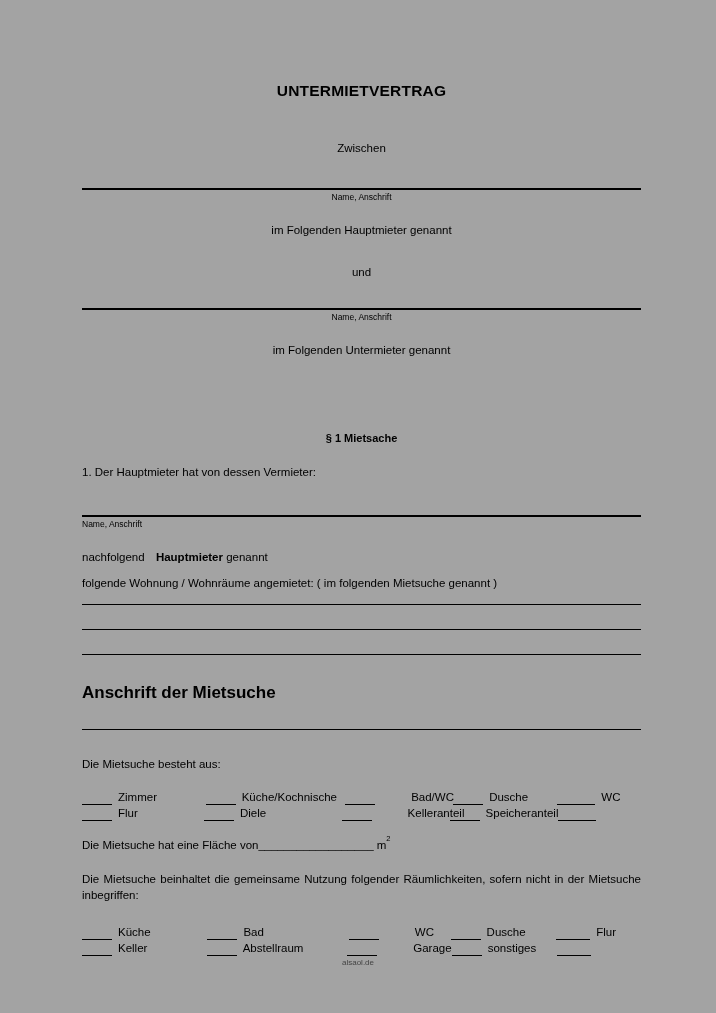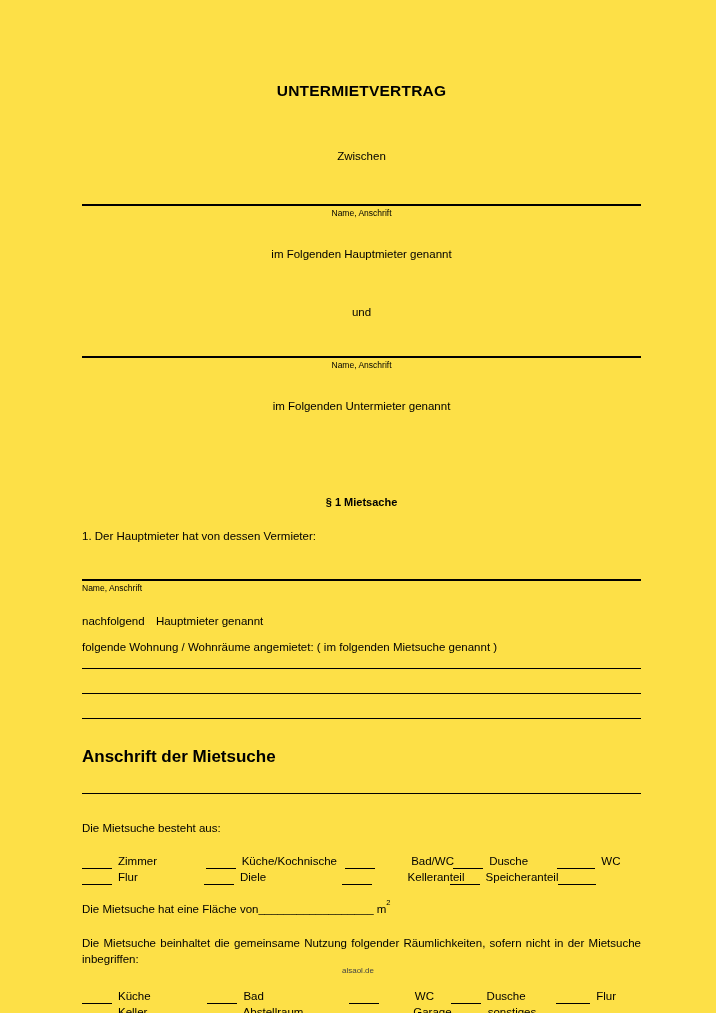--- a/index.html
+++ b/index.html
@@ -8,21 +8,21 @@
     background: #ffffff;
   }
   body {
     font-family: "Liberation Sans", sans-serif;
     color: #000000;
   }
   .page {
     position: relative;
     width: 716px;
     height: 1013px;
-    background: #fde047;
+    background: #a3a3a3;
     overflow: hidden;
     box-sizing: border-box;
   }
   .content {
     position: absolute;
     left: 82px;
     top: 0;
     width: 559px;
   }
 
@@ -31,21 +31,21 @@
     text-align: center;
     font-size: 15.5px;
     font-weight: bold;
     letter-spacing: 0.2px;
     margin: 0;
     padding-top: 82px;
   }
   .centered-line {
     text-align: center;
     font-size: 11.5px;
-    margin: 16px;
+    margin: 8px;
   }
   .caption {
     text-align: center;
     font-size: 8.5px;
     margin: 0;
     padding-top: 2px;
     color: #000;
   }
   .caption.left {
     text-align: left;
@@ -58,21 +58,21 @@
   .body-text.justify {
     text-align: justify;
   }
   .section-heading {
     text-align: center;
     font-size: 11px;
     font-weight: bold;
     margin: 0;
   }
   .bold {
-    font-weight: normal;
+    font-weight: bold;
     padding-left: 8px;
   }
   .sub-heading {
     font-size: 17px;
     font-weight: bold;
     margin: 0;
   }
 
   
   .rule-thick {
@@ -154,21 +154,20 @@
 
   
   .footer {
     position: absolute;
     left: 0;
     right: 0;
     top: 958px;
     text-align: center;
     font-size: 8px;
     color: #444;
-    margin-top: 8px;
   }
 </style>
 </head>
 <body>
 
 <div class="page">
   <div class="content">
 
     <h1 class="doc-title">UNTERMIETVERTRAG</h1>
 

